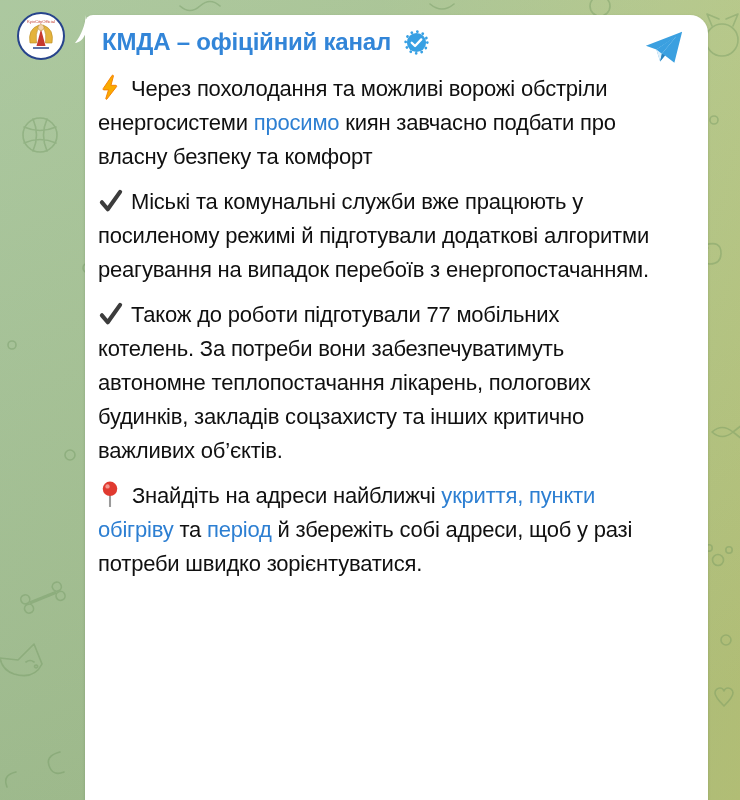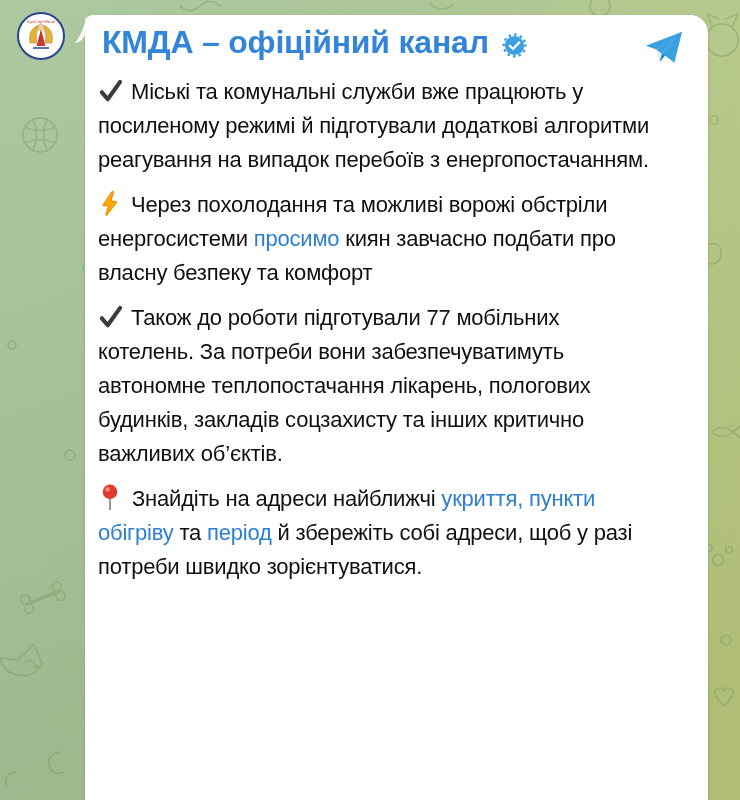--- a/index.html
+++ b/index.html
@@ -17,21 +17,21 @@
   }
   .bubble{
     position:absolute;left:85px;top:15px;width:623px;height:810px;
     background:#ffffff;border-radius:8px 18px 18px 18px;
     box-shadow:0 1px 2.5px rgba(60,80,45,.28);
     box-sizing:border-box;padding:12px 38px 20px 13px;z-index:1;
   }
   .tail{position:absolute;left:-10px;top:0;}
   .header-row{position:relative;padding-left:4px;}
   .channel-name{
-    font-size:32px;font-weight:700;color:#3285d8;line-height:30px;
+    font-size:24px;font-weight:700;color:#3285d8;line-height:30px;
     letter-spacing:-0.2px;cursor:pointer;
   }
   .badge{display:inline-block;vertical-align:-5px;margin-left:9px;}
   .plane{position:absolute;top:4px;right:-14px;cursor:pointer;}
   .msg-body{max-width:562px;}
   .msg-body p{
     margin:11px 0 0;font-size:22px;line-height:34px;color:#101010;
     letter-spacing:-0.2px;
   }
   .msg-body p:first-child{margin-top:13px;}
@@ -110,26 +110,26 @@
       <svg width="40" height="34" viewBox="0 0 24 21">
         <path d="M23.2 0.4 L0.8 9.1 L7.3 11.5 L9.6 18.9 L12.6 15.2 L18.4 19.6 Z" fill="#3ba0e0"></path>
         <path d="M7.3 11.5 L9.6 18.9 L10.7 14.0 L19.5 3.4 Z" fill="#ffffff" opacity="0.85"></path>
         <path d="M10.7 14.0 L9.6 18.9 L12.6 15.2 Z" fill="#2b83bd"></path>
         <path d="M23.2 0.4 L7.3 11.5 L10.7 14.0 L19.5 3.4 Z" fill="#3ba0e0"></path>
       </svg>
     </span>
   </div>
 
   <div class="msg-body" id="messageBody">
+      <p><span class="emoji em-lightning"><svg width="25" height="27" viewBox="0 0 24 26">
+            <path d="M13.6 1.3 L4.9 14.1 c-.35.55 0 1.2.65 1.2 h4.5 l-2.6 8.3 c-.2.65.65 1.1 1.1.55 L17.8 12.2 c.4-.55 0-1.3-.65-1.3 h-4.7 l2.4-8.9 c.2-.7-.75-1.2-1.25-.7 Z" fill="#f9ab00" stroke="#f57c00" stroke-width="0.9" stroke-linejoin="round"></path>
+          </svg></span><span>Через похолодання та можливі ворожі обстріли енергосистеми </span><a>просимо</a><span> киян завчасно подбати про власну безпеку та комфорт</span></p>
       <p><span class="emoji em-check"><svg width="26" height="26" viewBox="0 0 24 24">
             <path d="M3.6 13.2 L9 19.6 L20.4 3.6" fill="none" stroke="#3c3c3c" stroke-width="3.8" stroke-linecap="round" stroke-linejoin="round"></path>
           </svg></span><span>Міські та комунальні служби вже працюють у посиленому режимі й підготували додаткові алгоритми реагування на випадок перебоїв з енергопостачанням.</span></p>
-      <p><span class="emoji em-lightning"><svg width="25" height="27" viewBox="0 0 24 26">
-            <path d="M13.6 1.3 L4.9 14.1 c-.35.55 0 1.2.65 1.2 h4.5 l-2.6 8.3 c-.2.65.65 1.1 1.1.55 L17.8 12.2 c.4-.55 0-1.3-.65-1.3 h-4.7 l2.4-8.9 c.2-.7-.75-1.2-1.25-.7 Z" fill="#f9ab00" stroke="#f57c00" stroke-width="0.9" stroke-linejoin="round"></path>
-          </svg></span><span>Через похолодання та можливі ворожі обстріли енергосистеми </span><a>просимо</a><span> киян завчасно подбати про власну безпеку та комфорт</span></p>
       <p><span class="emoji em-check"><svg width="26" height="26" viewBox="0 0 24 24">
             <path d="M3.6 13.2 L9 19.6 L20.4 3.6" fill="none" stroke="#3c3c3c" stroke-width="3.8" stroke-linecap="round" stroke-linejoin="round"></path>
           </svg></span><span>Також до роботи підготували 77 мобільних котелень. За потреби вони забезпечуватимуть автономне теплопостачання лікарень, пологових будинків, закладів соцзахисту та інших критично важливих об’єктів.</span></p>
       <p><span class="emoji em-pin"><svg width="24" height="27" viewBox="0 0 22 26">
             <path d="M11 13 L11 25" stroke="#9a9a9a" stroke-width="2"></path>
             <circle cx="11" cy="7.5" r="7" fill="#e03a30"></circle>
             <circle cx="8.6" cy="5.2" r="2.1" fill="#f3978f"></circle>
           </svg></span><span>Знайдіть на адреси найближчі </span><a>укриття,</a><span> </span><a>пункти обігріву</a><span> та </span><a>період</a><span> й збережіть собі адреси, щоб у разі потреби швидко зорієнтуватися.</span></p>
     </div>
 </div>

